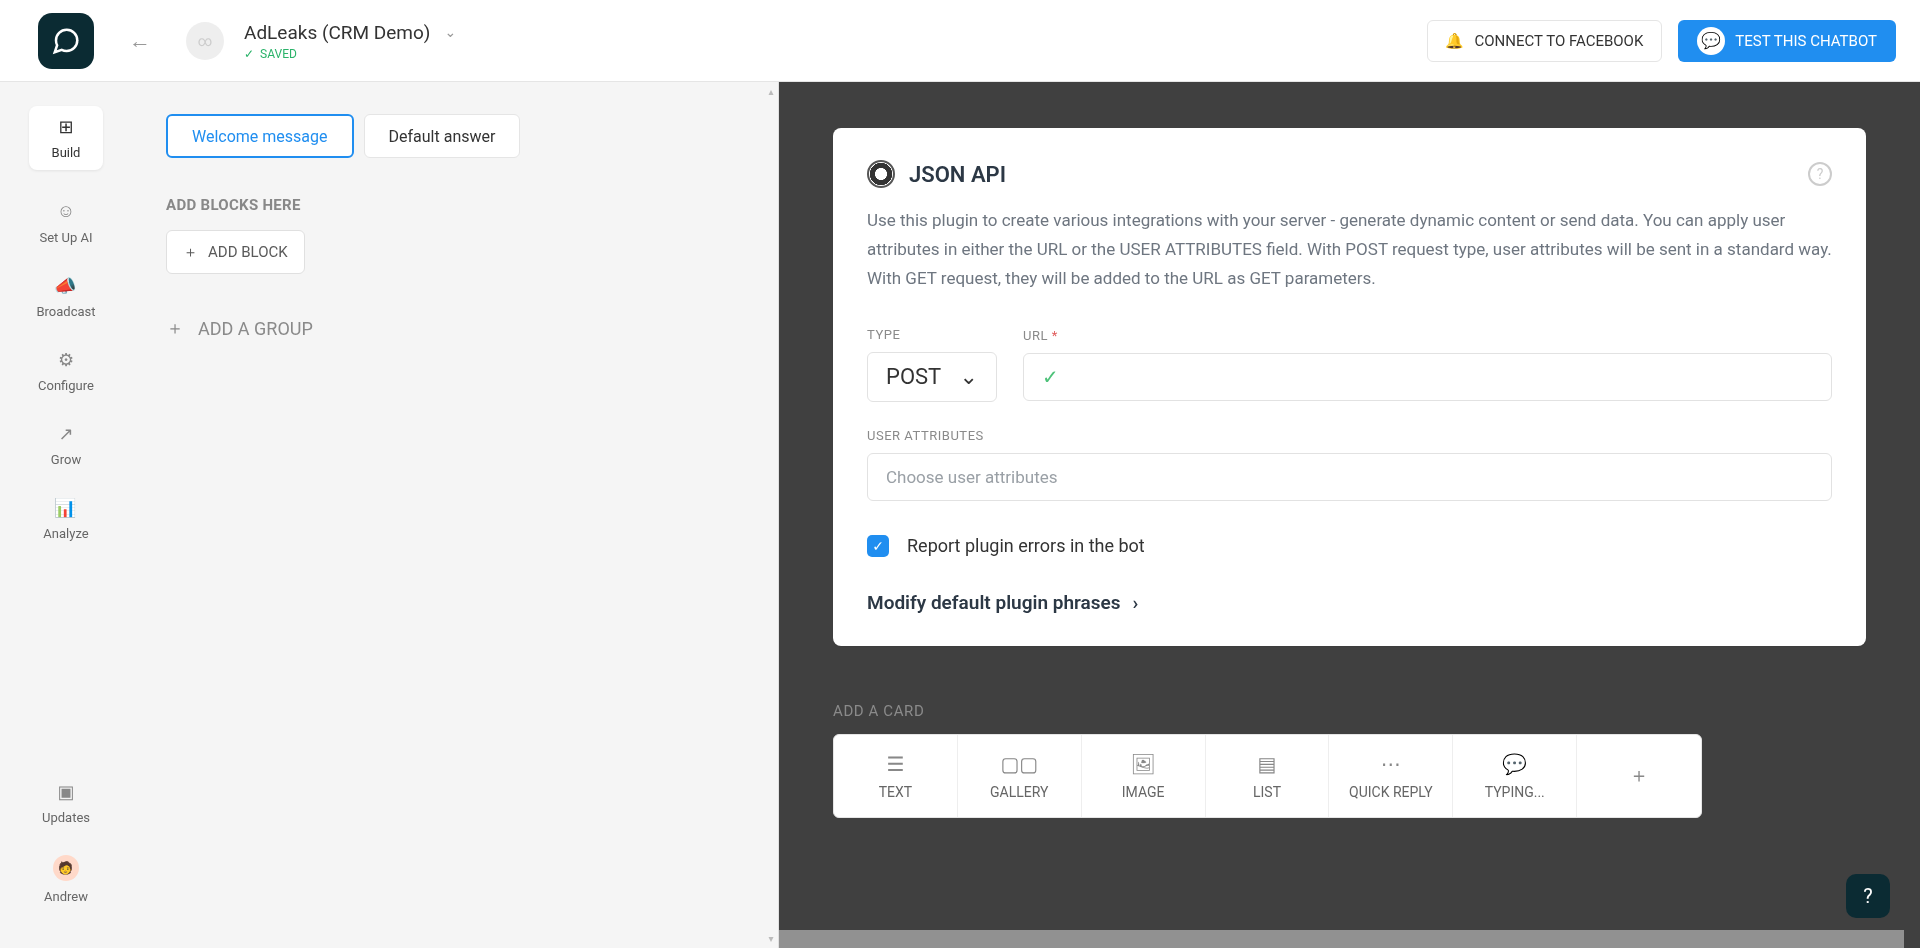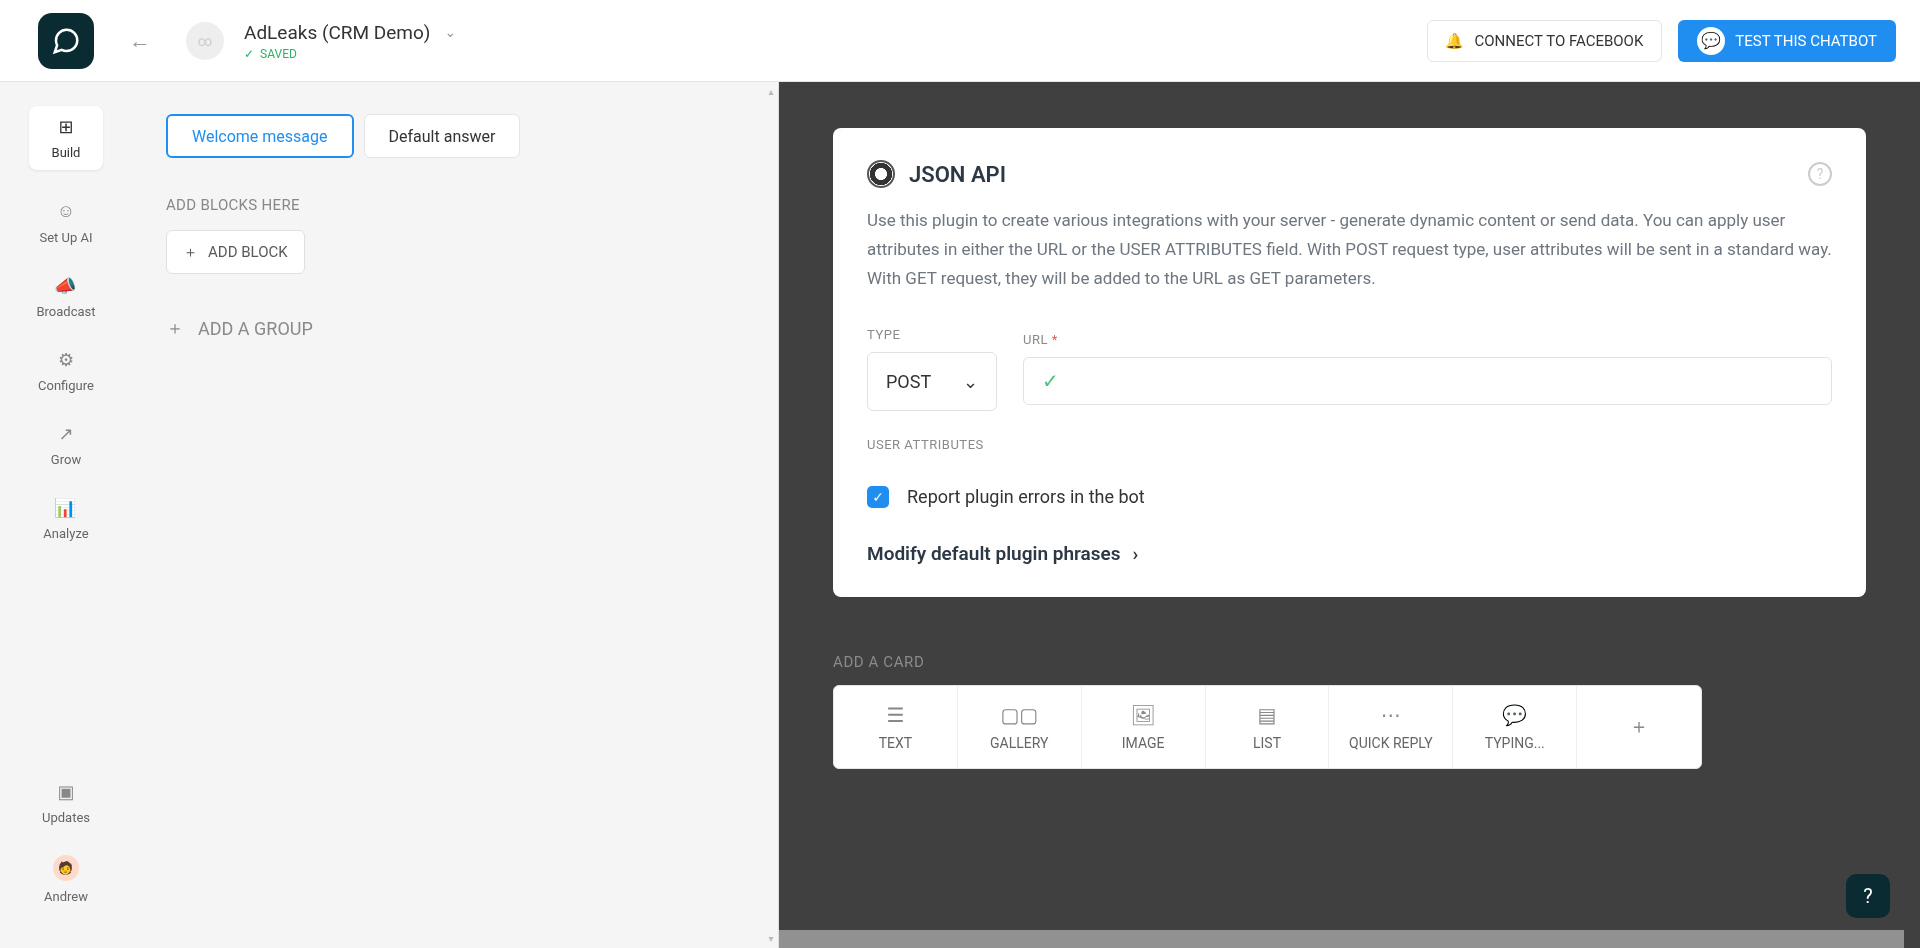--- a/index.html
+++ b/index.html
@@ -94,21 +94,21 @@
   padding: 32px 34px; position: relative;
 }
 .blocks-row { display: flex; gap: 10px; margin-bottom: 38px; }
 .pill {
   height: 44px; padding: 0 24px;
   border-radius: 6px; display: flex; align-items: center;
   font-size: 16px; cursor: pointer; background: #fff;
   border: 1px solid #e5e5e5; color: #333;
 }
 .pill.active { border: 2px solid #208ef0; color: #208ef0; background: #fff; }
-.section-label { color: #888; font-size: 15px; letter-spacing: 0.02em; margin-bottom: 16px; font-weight: 400; }
+.section-label { color: #888; font-size: 15px; letter-spacing: 0.02em; margin-bottom: 16px; font-weight: 700; }
 .add-block-btn {
   height: 44px; padding: 0 16px; border: 1px solid #e0e0e0;
   border-radius: 6px; display: inline-flex; align-items: center; gap: 10px;
   background: #fff; color: #5a5a5a; font-size: 15px; cursor: pointer;
 }
 .add-group { margin-top: 42px; display: flex; align-items: center; gap: 14px; color: #8a8a8a; font-size: 18px; cursor: pointer; }
 .blocks-scroll { position: absolute; right: 0; top: 0; bottom: 0; width: 14px; background: transparent; display:flex;flex-direction:column;justify-content:space-between;}
 .scroll-up,.scroll-down{font-size:10px;color:#bbb;text-align:center;padding:4px 0;}
 .content-pane {
   flex: 1; background: #404040; overflow-y: auto;
@@ -126,23 +126,23 @@
   background: radial-gradient(circle at 50% 50%, #fff 0 35%, #333 36% 65%, #fff 66% 100%);
   border: 2px solid #555;
 }
 .card-title { font-size: 22px; font-weight: 600; color: #2c3845; }
 .help-ico { width: 24px; height: 24px; border: 2px solid #ccc; border-radius: 50%; color: #ccc; display:flex;align-items:center;justify-content:center;font-size:14px; }
 .card-desc { color: #6e7680; font-size: 17px; line-height: 1.7; margin-bottom: 34px; }
 .form-row { display: flex; gap: 26px; margin-bottom: 26px; align-items: center; }
 .field-lbl { font-size: 13px; color: #8a8a8a; letter-spacing: 0.04em; margin-bottom: 10px; }
 .req { color: #e05b5b; }
 .select-box {
-  height: 59px; border: 1px solid #e2e2e2; border-radius: 6px;
+  height: 50px; border: 1px solid #e2e2e2; border-radius: 6px;
   padding: 16px 18px; display: flex; align-items: center; gap: 18px;
-  font-size: 18px; background: #fff; width: 130px; justify-content: space-between;
+  font-size: 22px; background: #fff; width: 130px; justify-content: space-between;
 }
 .url-box {
   flex: 1; height: 48px; border: 1px solid #e2e2e2; border-radius: 6px;
   display: flex; align-items: center; padding: 0 18px;
 }
 .url-box input { border: none; outline: none; font-size: 17px; flex: 1; color: #333; }
 .check-ok { color: #4ec27a; font-size: 20px; }
 .ua-box {
   height: 48px; border: 1px solid #e2e2e2; border-radius: 6px;
   padding: 0 18px; display: flex; align-items: center; color: #9aa0a6; font-size: 17px;
@@ -294,20 +294,23 @@
         </div>
         <div style="flex:1;">
           <div class="field-lbl"><span>URL</span> <span class="req">*</span></div>
           <div class="url-box">
             <span class="check-ok">✓</span>
           </div>
         </div>
       </div>
 
       <div class="field-lbl">USER ATTRIBUTES</div>
+      <div class="ua-box">
+        <span>Choose user attributes</span>
+      </div>
 
       <div class="chk-row">
         <div class="chkbox">✓</div>
         <span>Report plugin errors in the bot</span>
       </div>
 
       <div class="modify-row">
         <span>Modify default plugin phrases</span>
         <span>›</span>
       </div>

